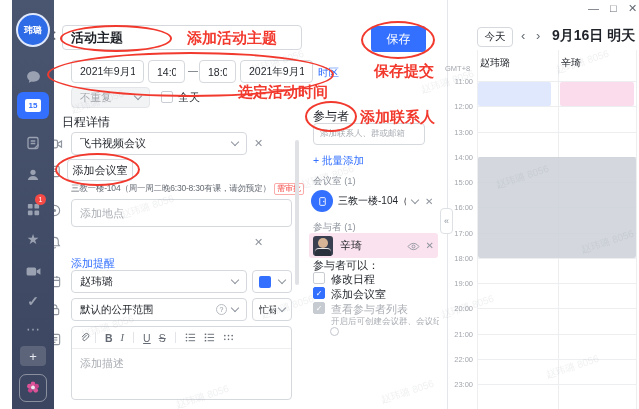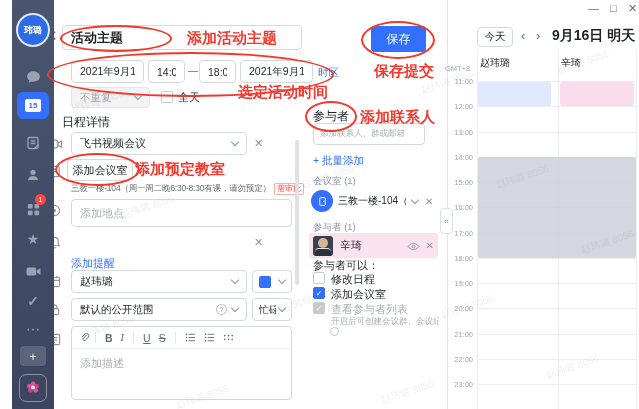--- a/index.html
+++ b/index.html
@@ -450,18 +450,17 @@
   <div class="ellipse" style="left:60px;top:25px;width:112px;height:27px"></div>
   <span class="ann" style="left:187px;top:29px">添加活动主题</span>
 
   <div class="ellipse" style="left:47px;top:52px;width:287px;height:45px"></div>
   <span class="ann" style="left:238px;top:83px">选定活动时间</span>
 
   <div class="ellipse" style="left:361px;top:21px;width:74px;height:38px"></div>
   <span class="ann" style="left:374px;top:62px">保存提交</span>
 
   <div class="ellipse" style="left:55px;top:153px;width:85px;height:33px"></div>
-  <span class="ann" style="left:135px;top:160px">添加预定教室</span>
 
   <div class="ellipse" style="left:305px;top:101px;width:52px;height:31px"></div>
   <span class="ann" style="left:360px;top:108px">添加联系人</span>
 
 </div>
 
 </body></html>

